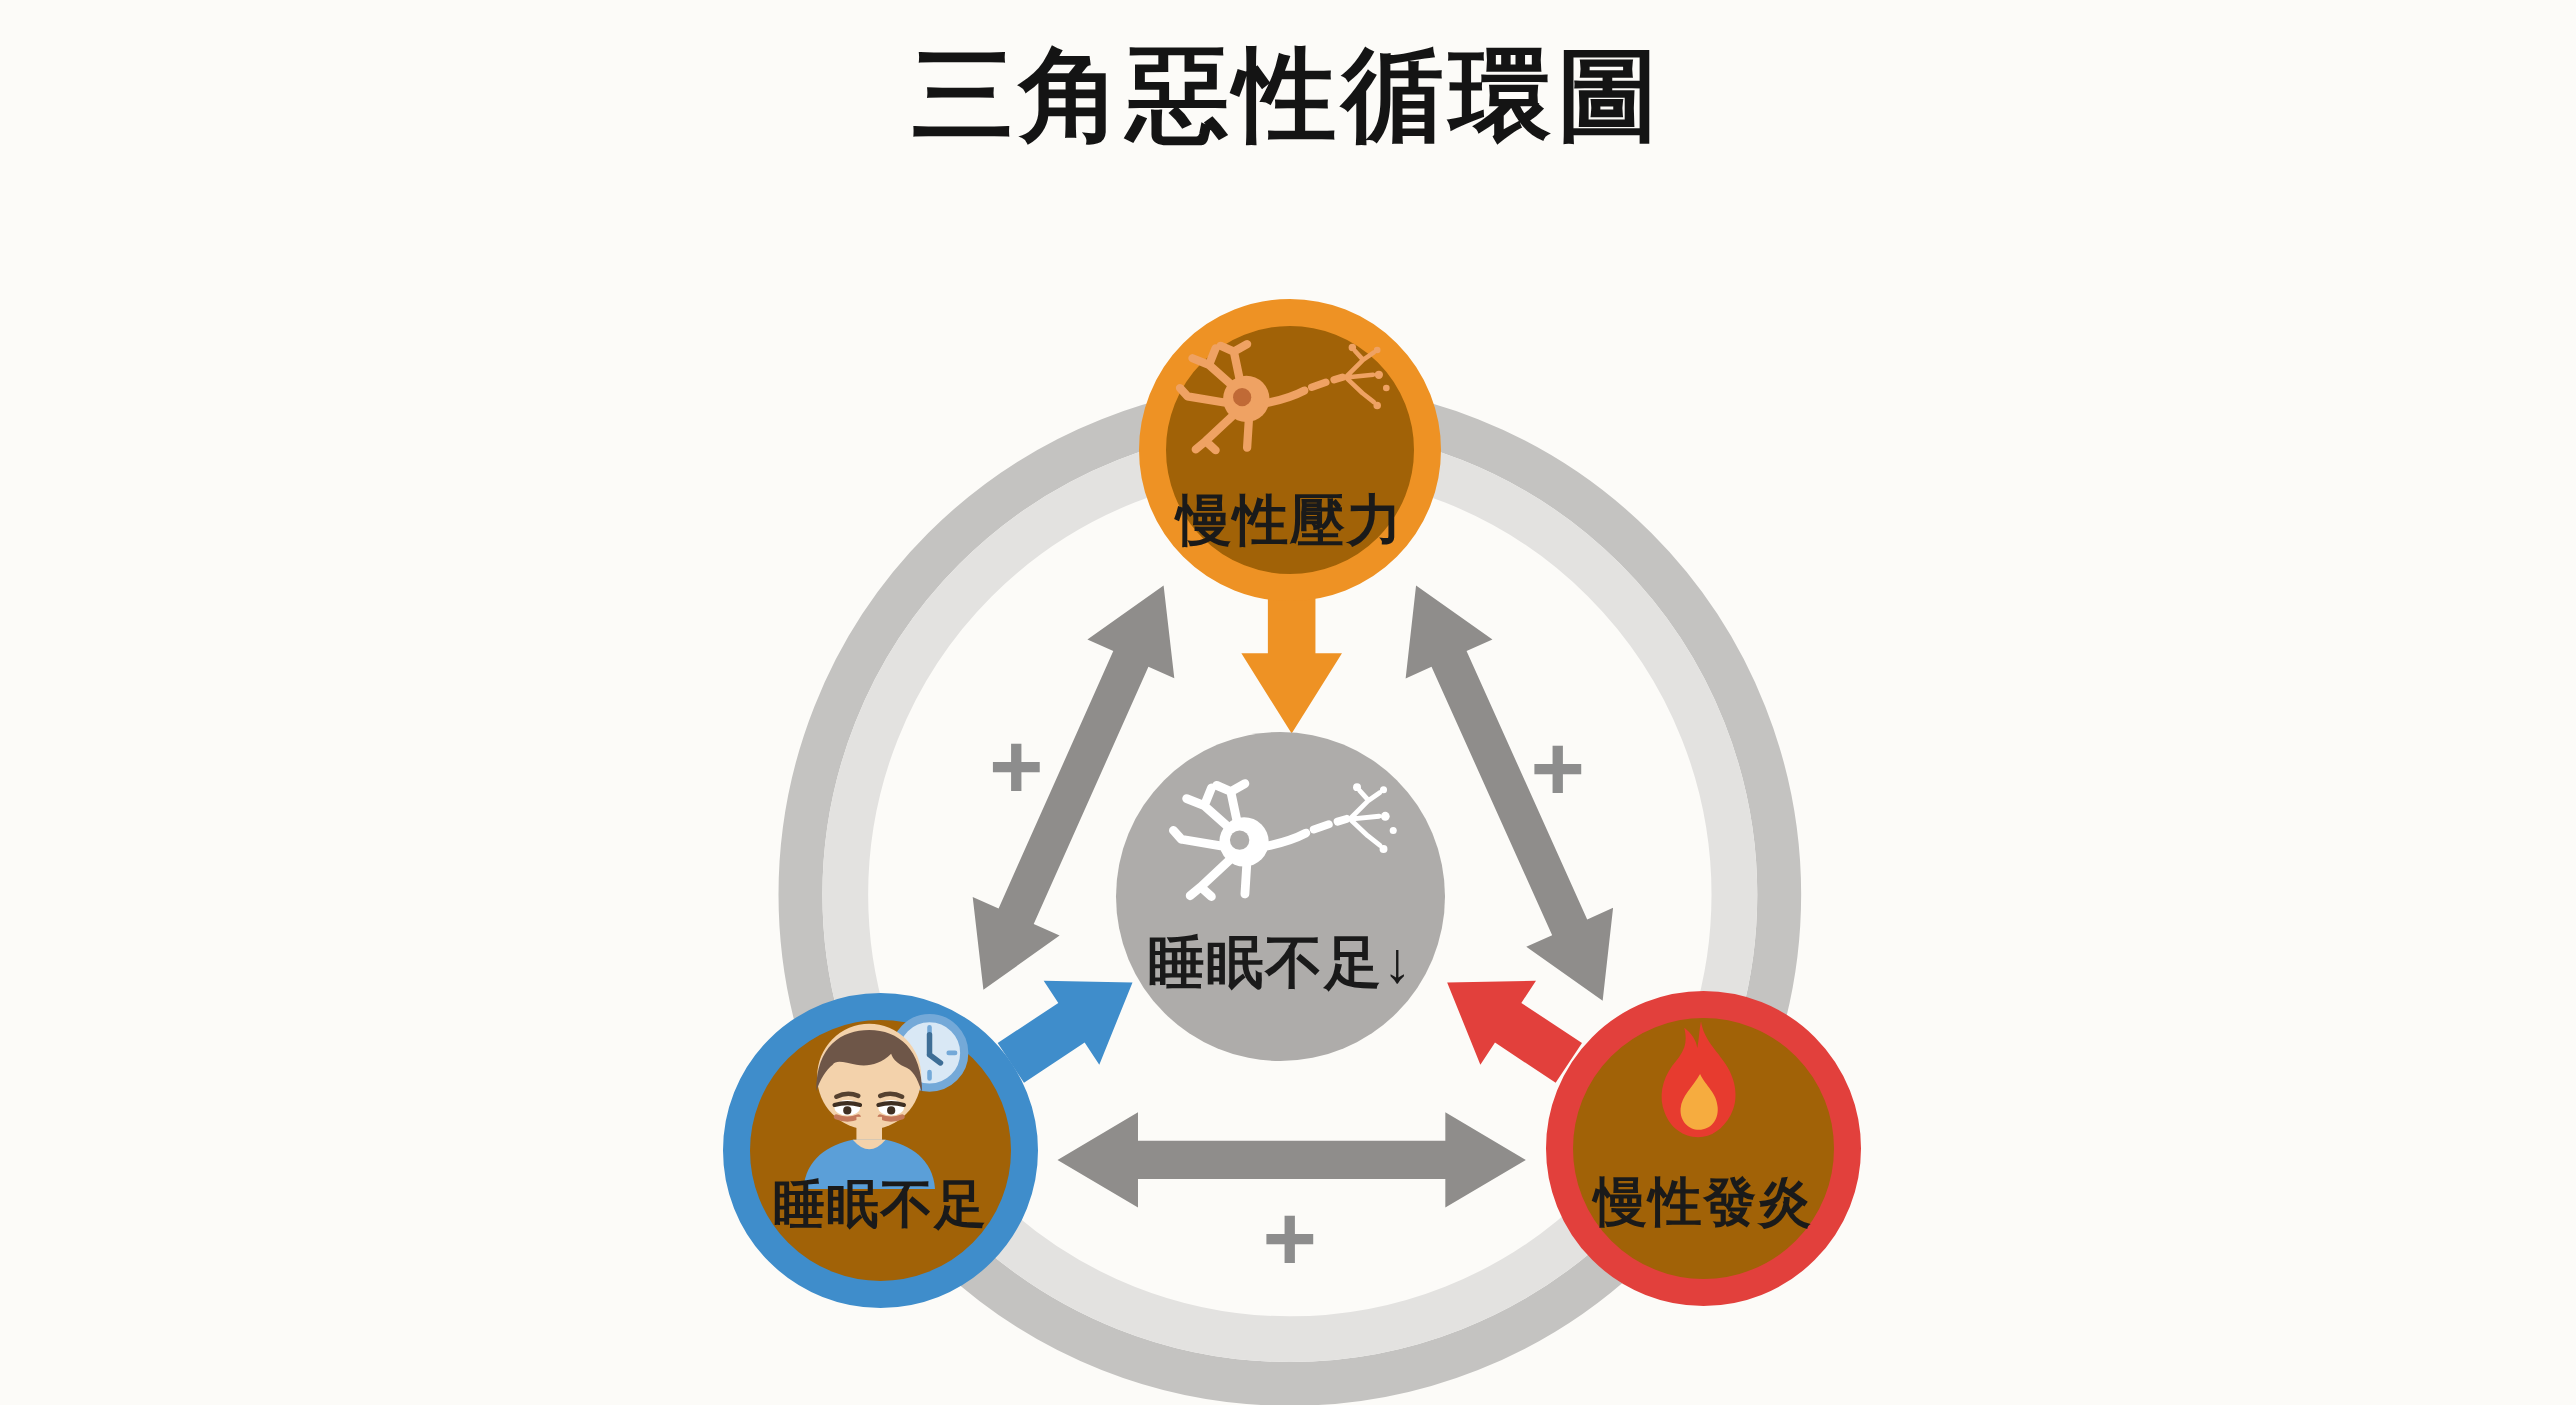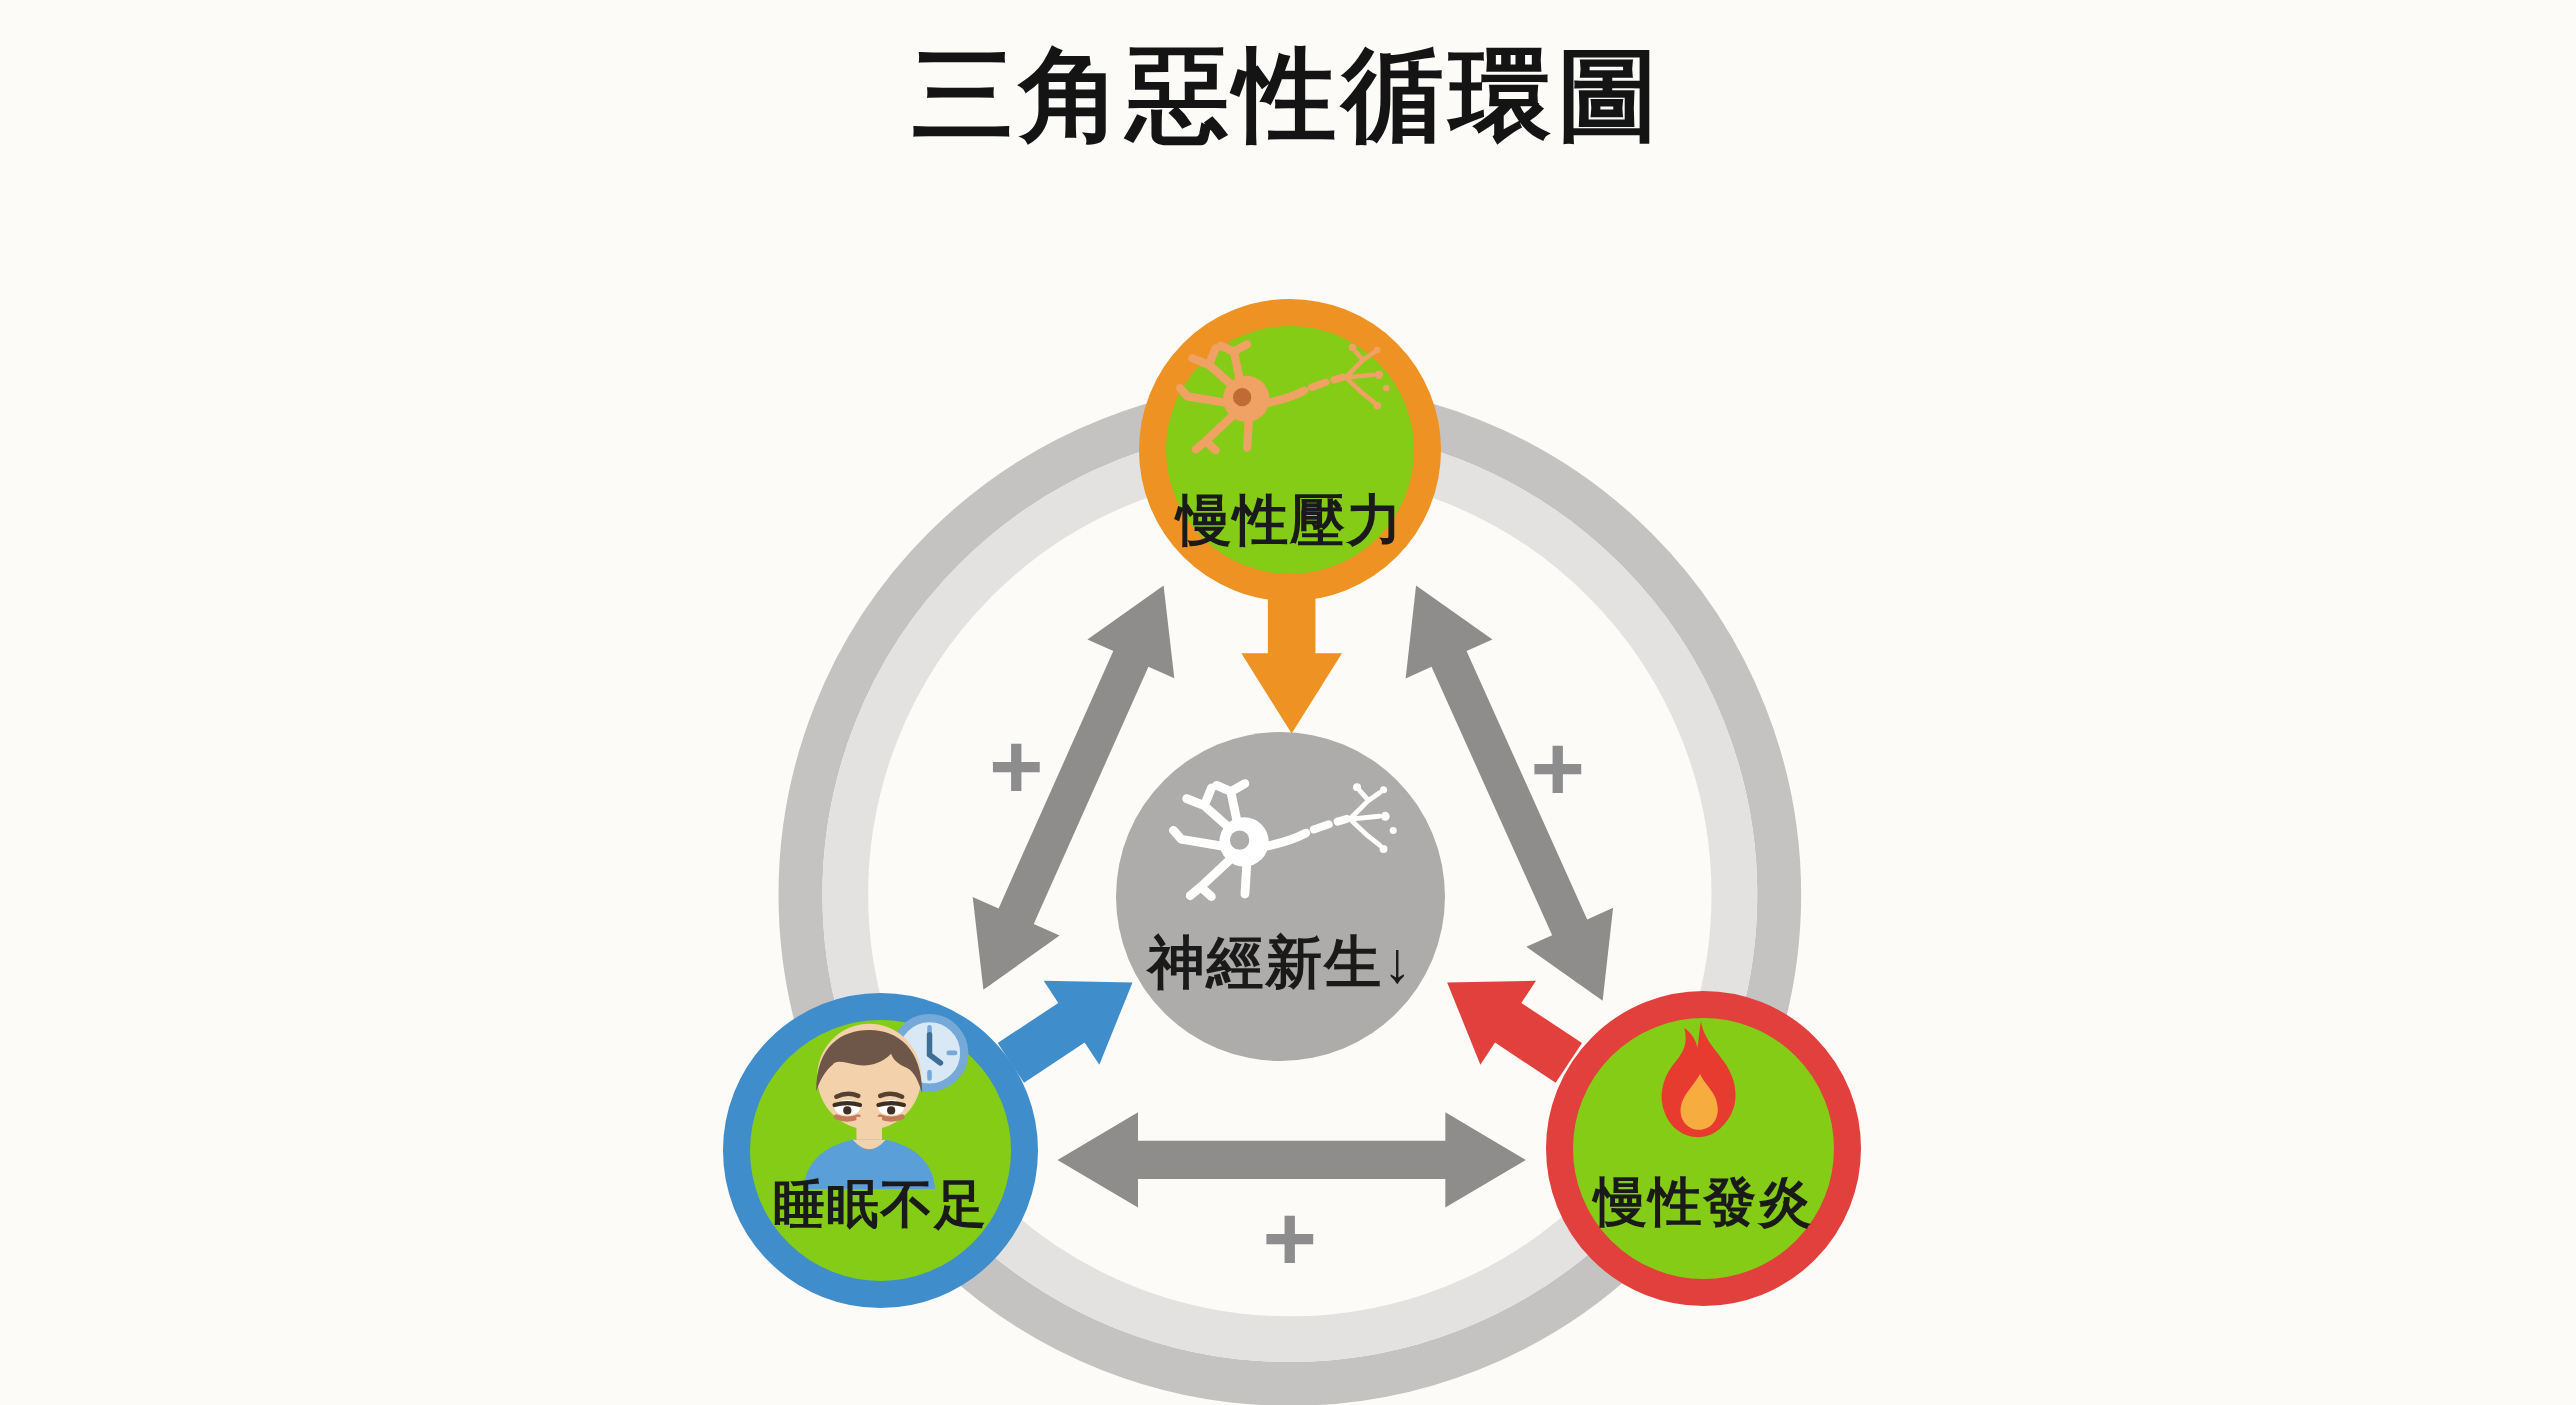--- a/index.html
+++ b/index.html
@@ -3,21 +3,21 @@
 <meta charset="utf-8">
 <style>
   html,body{margin:0;padding:0;background:#fcfbf8;}
   .stage{position:relative;width:2576px;height:1405px;background:#fcfbf8;overflow:hidden;
          font-family:"Liberation Sans","DejaVu Sans",sans-serif;margin-top:11px;}
   .title{position:absolute;top:16.5px;left:0;width:100%;text-align:center;margin:0;
          font-size:102px;font-weight:900;color:#141414;letter-spacing:5.5px;}
   .subtitle{position:absolute;top:137px;left:0;width:100%;text-align:center;
          font-size:52px;font-weight:700;color:#1b1b1b;letter-spacing:1.8px;}
   svg.canvas{position:absolute;left:0;top:0;width:2576px;height:1405px;}
-  .node{position:absolute;border-radius:50%;background:#84cc16;box-sizing:border-box;}
+  .node{position:absolute;border-radius:50%;background:#a16207;box-sizing:border-box;}
   .node .label{position:absolute;left:0;width:100%;text-align:center;font-weight:900;
          color:#1a1a1a;letter-spacing:1.8px;line-height:77px;}
   .node svg.icon{position:absolute;overflow:visible;}
   .plus{font-family:"Liberation Sans","DejaVu Sans",sans-serif;font-size:102px;font-weight:700;fill:#8d8d8d;}
   .defs-hidden{position:absolute;width:0;height:0;overflow:hidden;}
 </style>
 </head>
 <body>
 
 <svg class="defs-hidden" aria-hidden="true">
@@ -63,21 +63,21 @@
 
     <polygon fill="#ee9224" points="1386,636 1438,636 1438,702 1467,702 1412,790 1357,702 1386,702"></polygon>
     <polygon fill="#3f8dcb" points="1090.6,1128.3 1156.9,1084.4 1140.9,1060.2 1238,1062 1201.7,1152.0 1185.7,1127.8 1119.4,1171.7"></polygon>
     <polygon fill="#e2403c" points="1729.4,1128.3 1663.1,1084.4 1679.1,1060.2 1582,1062 1618.3,1152.0 1634.3,1127.8 1700.6,1171.7"></polygon>
   </svg>
 
   <div class="node" style="left:1116px;top:721px;width:329px;height:329px;background:#aeacaa;">
     <svg class="icon" viewBox="0 0 290 140" style="left:53px;top:45px;width:256px;height:128px;color:#ffffff;--nucleus:#aeacaa;">
       <use href="#neuron-shape"></use>
     </svg>
-    <div class="label" style="top:194px;font-size:57px;line-height:73px;">神經新生↓</div>
+    <div class="label" style="top:194px;font-size:57px;line-height:73px;">睡眠不足↓</div>
   </div>
 
   <div class="node" style="left:1139px;top:288px;width:302px;height:302px;border:27.4px solid #ee9224;">
     <svg class="icon" viewBox="0 0 290 140" style="left:9.1px;top:13.7px;width:242px;height:116px;color:#efa263;--nucleus:#c06a36;">
       <use href="#neuron-shape"></use>
     </svg>
     <div class="label" style="top:158px;font-size:55px;line-height:73px;">慢性壓力</div>
   </div>
 
   <div class="node" style="left:723px;top:982px;width:315px;height:315px;border:27.4px solid #3f8dcb;">

